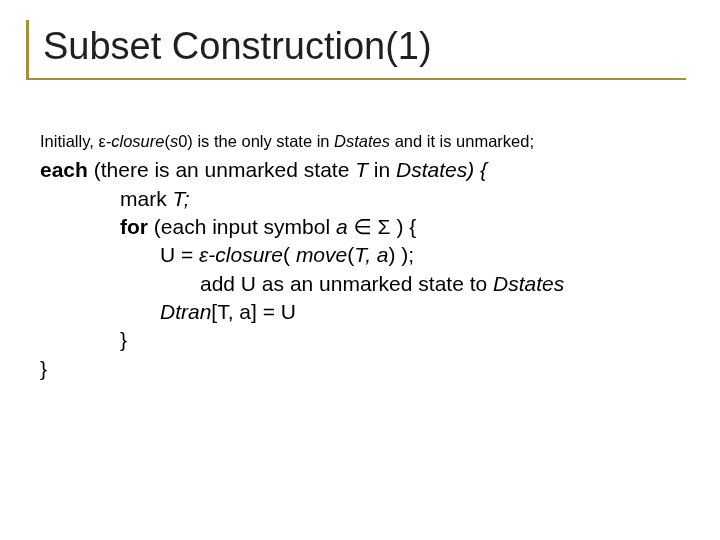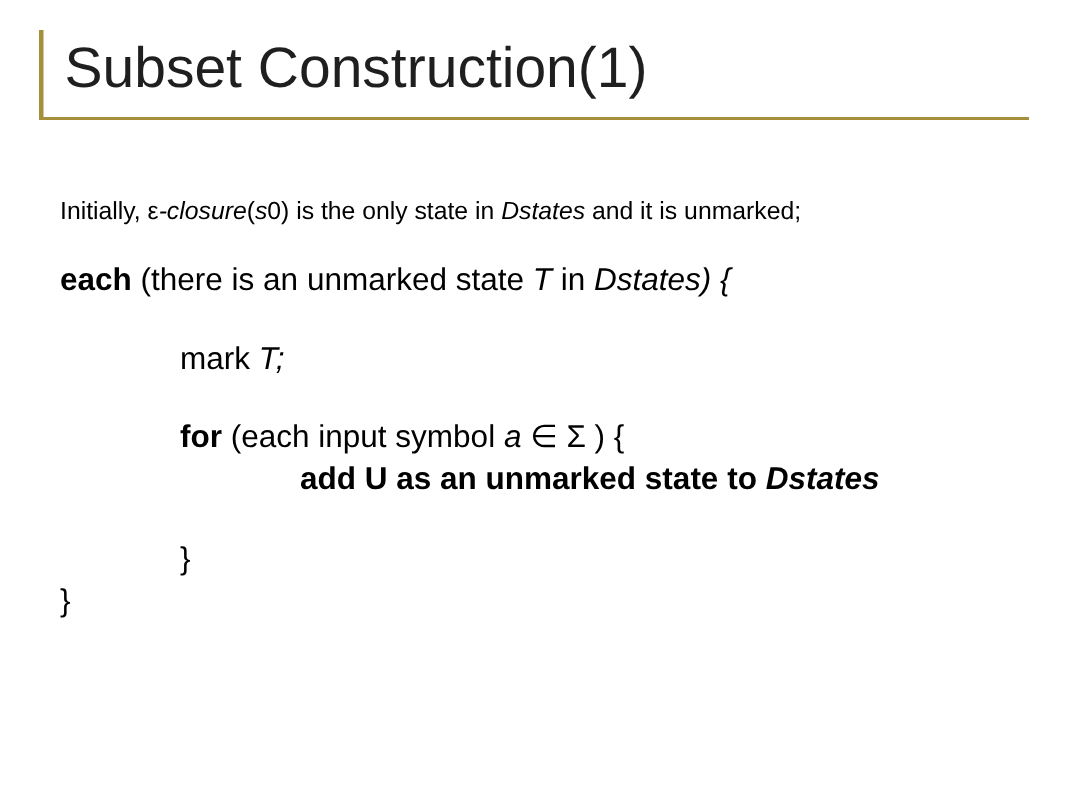--- a/index.html
+++ b/index.html
@@ -37,27 +37,27 @@
   .body {
     position: absolute;
     left: 40px;
     top: 130px;
     width: 648px;
     font-size: 21px;
     line-height: 1.35;
   }
   .intro {
     font-size: 16.5px;
-    margin-bottom: 21px;
+    margin-bottom: 4px;
   }
   .kw { font-weight: bold; }
   .it { font-style: italic; }
-  .ind1 { padding-left: 80px; margin-top: 24px; }
+  .ind1 { padding-left: 80px; }
   .ind2 { padding-left: 120px; }
-  .ind3 { padding-left: 160px; font-weight: bold; }
+  .ind3 { padding-left: 160px; }
   .line { white-space: nowrap; }
 </style>
 </head>
 <body>
 
 <div class="slide">
 
   <div class="title-wrap">
     <div class="title">Subset Construction(1)</div>
   </div>
@@ -73,26 +73,32 @@
     </div>
 
     <div class="line ind1">
       <span>mark </span><span class="it">T;</span>
     </div>
 
     <div class="line ind1">
       <span class="kw">for</span><span> (each input symbol </span><span class="it">a</span><span> ∈ Σ ) {</span>
     </div>
 
+    <div class="line ind2">
+      <span>U = </span><span class="it">ε</span><span class="it">-closure</span><span>( </span><span class="it">move</span><span>(</span><span class="it">T, a</span><span>) );</span>
+    </div>
 
 
     <div class="line ind3">
       <span>add U as an unmarked state to </span><span class="it">Dstates</span>
     </div>
 
+    <div class="line ind2">
+      <span class="it">Dtran</span><span>[T, a]</span><span> = U</span>
+    </div>
 
     <div class="line ind1">
       <span>}</span>
     </div>
 
     <div class="line">
       <span>}</span>
     </div>
 
   </div>

